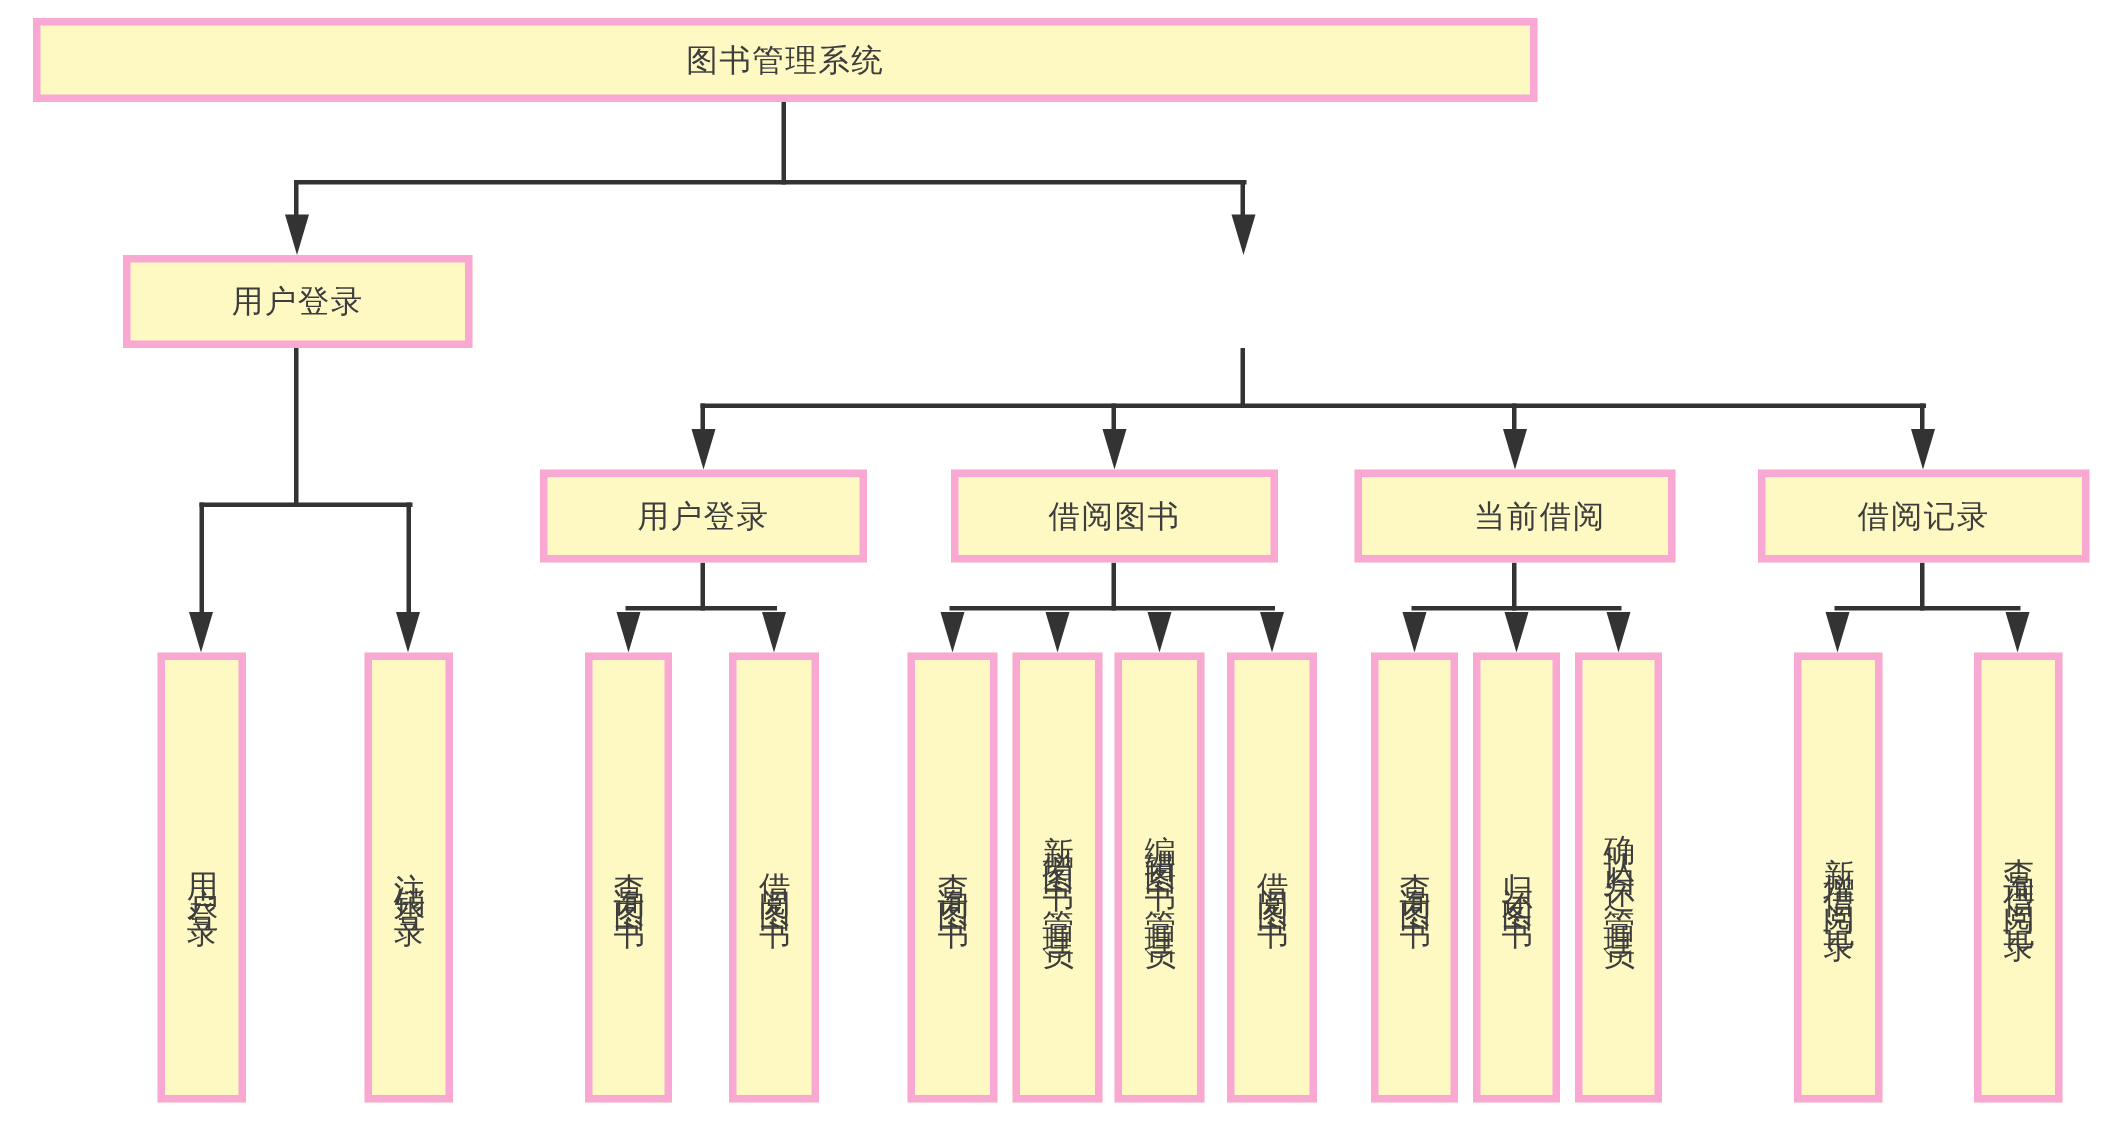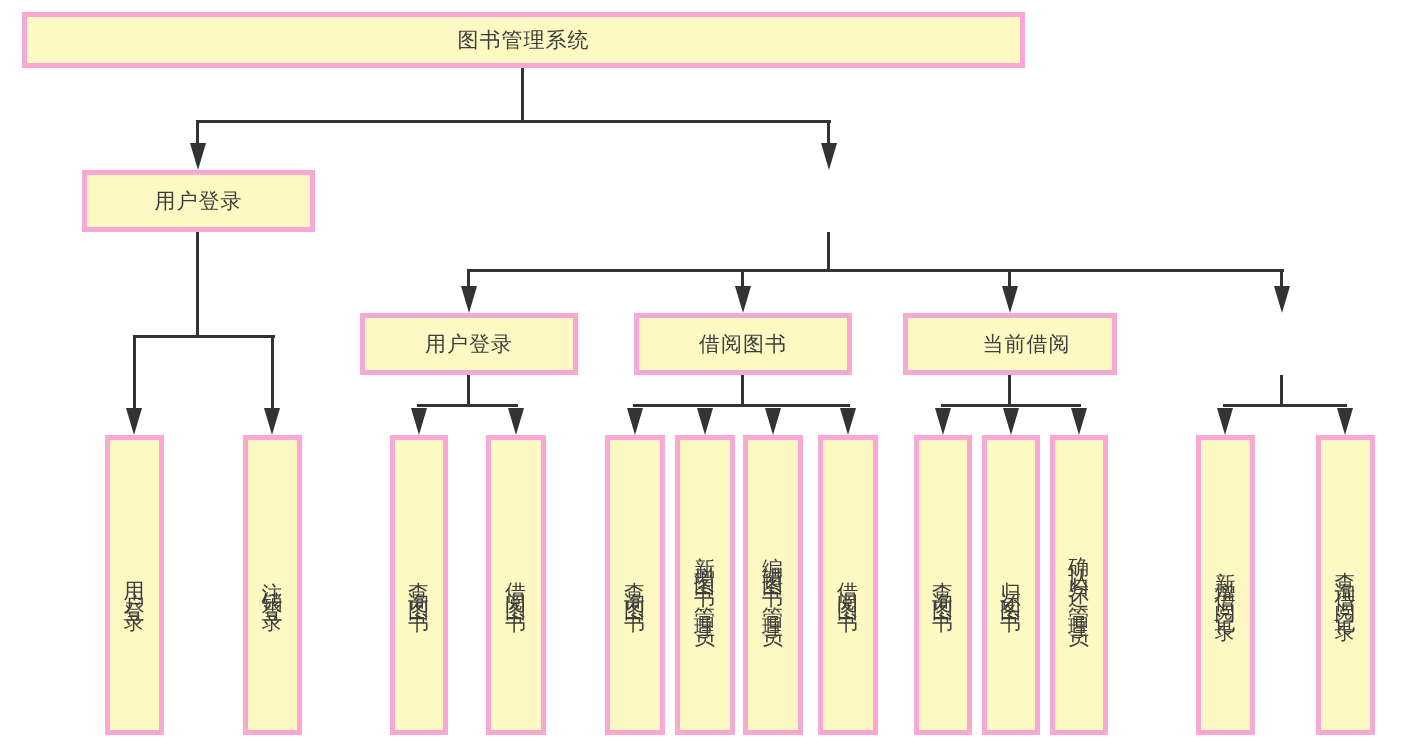--- a/index.html
+++ b/index.html
@@ -193,20 +193,23 @@
 
   <div class="box" id="b-rec">
     <span class="lbl">用户登录</span>
   </div>
   <div class="box" id="b-bor">
     <span class="lbl">借阅图书</span>
   </div>
   <div class="box" id="b-cur">
     <span class="lbl">当前借阅</span>
   </div>
+  <div class="box" id="b-his">
+    <span class="lbl">借阅记录</span>
+  </div>
 
   <div class="box leaf" id="l1">
     <span class="lbl">用户登录</span>
   </div>
   <div class="box leaf" id="l2">
     <span class="lbl">注销登录</span>
   </div>
   <div class="box leaf" id="l3">
     <span class="lbl">查询图书</span>
   </div>

